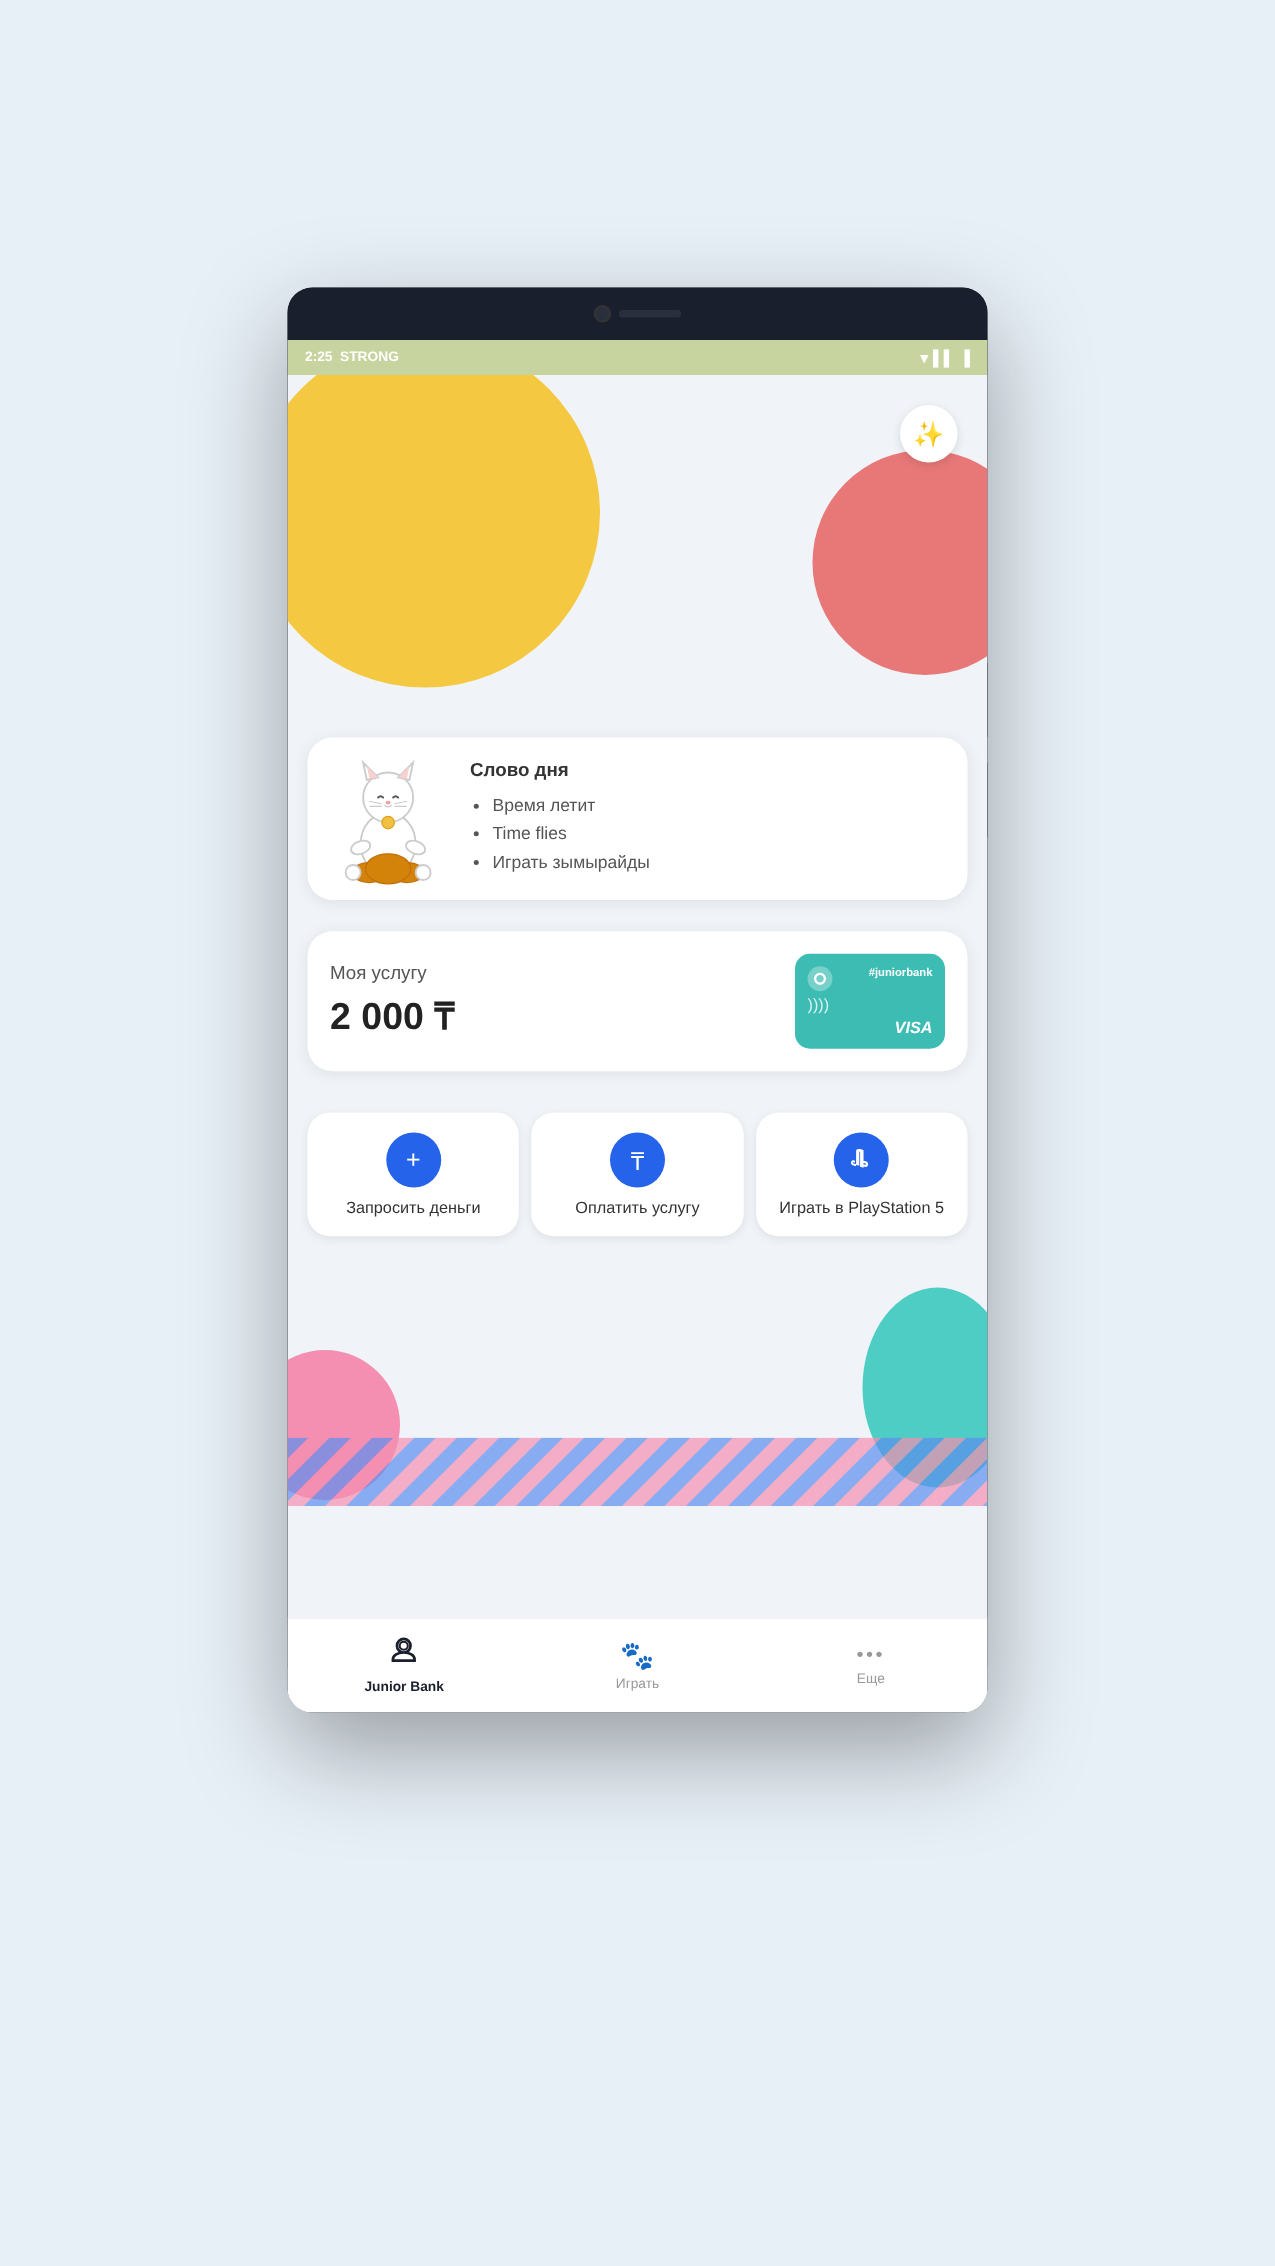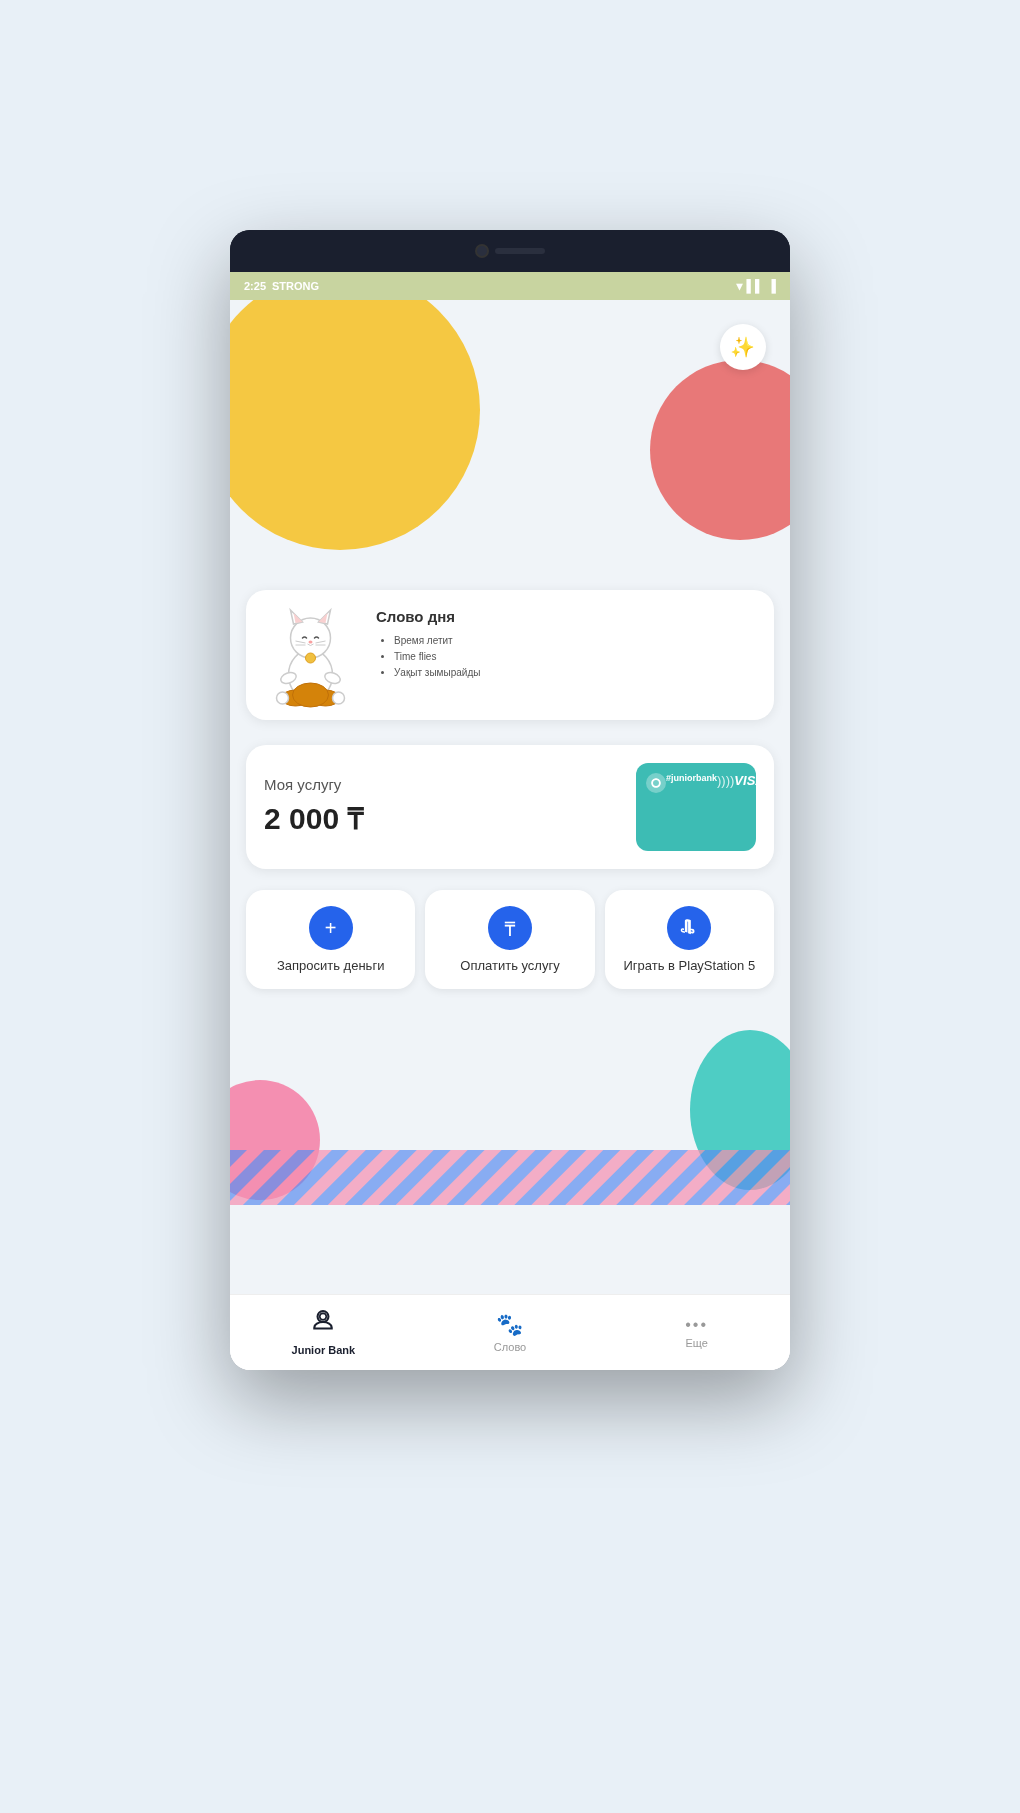--- a/index.html
+++ b/index.html
@@ -173,21 +173,21 @@
       font-size: 15px;
       font-weight: 600;
       color: #333;
       margin-bottom: 8px;
     }
     .word-card ul {
       list-style: disc;
       padding-left: 18px;
     }
     .word-card ul li {
-      font-size: 10px;
+      font-size: 14px;
       color: #555;
       line-height: 1.6;
     }
 
     
     .cat-figure {
       position: absolute;
       top: 280px;
       left: 28px;
       width: 105px;
@@ -215,25 +215,26 @@
       color: #555;
       margin-bottom: 4px;
     }
     .card-info .card-balance {
       font-size: 30px;
       font-weight: 700;
       color: #222;
     }
     .card-visual {
       width: 120px;
-      height: 88px;
+      height: 76px;
       background: #3dbcb4;
       border-radius: 12px;
       padding: 10px 10px;
       display: flex;
+      flex-direction: column;
       justify-content: space-between;
       position: relative;
       overflow: hidden;
     }
     .card-visual-top {
       display: flex;
       justify-content: space-between;
       align-items: flex-start;
     }
     .card-logo-circle {
@@ -471,21 +472,21 @@
           <circle cx="78" cy="118" r="6" fill="#fff" stroke="#ccc" stroke-width="1.5"></circle>
         </svg>
       </div>
 
       <div class="word-card">
         <div class="word-card-title">Слово дня</div>
         <ul>
           <li>Время летит</li>
           <li>Time flies</li>
           <li>
-            <span>Уақыт зымырайды</span>
+            <span>Играть зымырайды</span>
           </li>
         </ul>
       </div>
 
       <div class="my-card-section">
         <div class="card-info">
           <div class="card-label">Моя услугу</div>
           <div class="card-balance">2 000 ₸</div>
         </div>
         <div class="card-visual">
@@ -526,21 +527,21 @@
           <div class="nav-icon">
             <svg width="26" height="26" viewBox="0 0 24 24" fill="none" stroke="currentColor" stroke-width="2">
               <path d="M12 2C9.2 2 7 4.2 7 7s2.2 5 5 5 5-2.2 5-5-2.2-5-5-5zm0 10c-4.4 0-8 2.2-8 5v1h16v-1c0-2.8-3.6-5-8-5z"></path>
               <circle cx="12" cy="7" r="3" stroke-width="1.5"></circle>
             </svg>
           </div>
           <span class="nav-label">Junior Bank</span>
         </div>
         <div class="nav-item">
           <div class="nav-icon">🐾</div>
-          <span class="nav-label">Слово</span>
+          <span class="nav-label">Играть</span>
         </div>
         <div class="nav-item">
           <div class="nav-icon" style="font-size:16px;letter-spacing:2px;">•••</div>
           <span class="nav-label">Еще</span>
         </div>
       </div>
 
       <div class="phone-bottom">
         <span class="nav-indicator">◁</span>
         <span class="nav-indicator">⬤</span>

